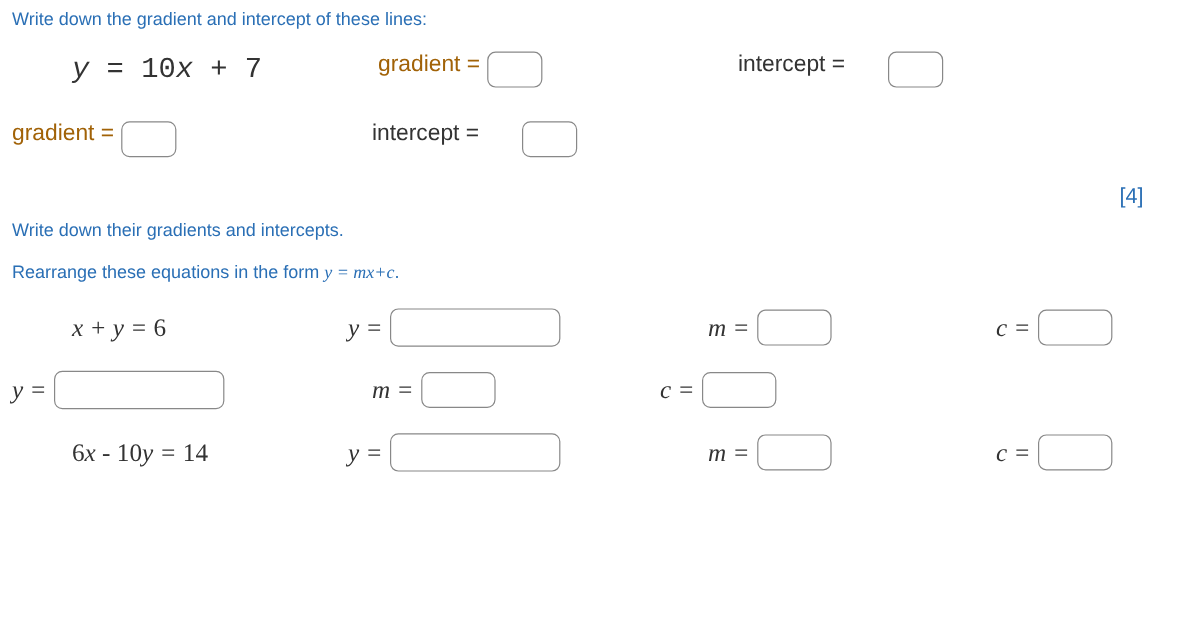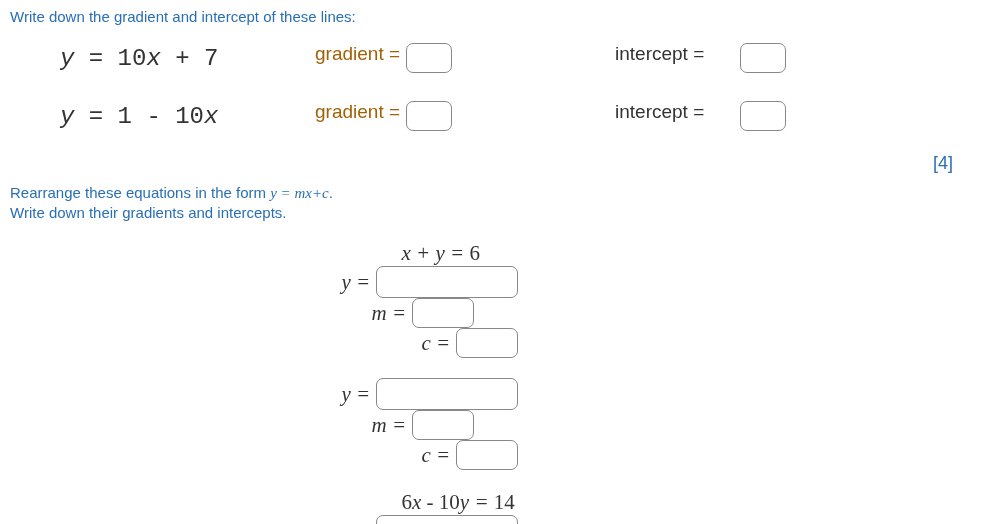--- a/index.html
+++ b/index.html
@@ -75,21 +75,20 @@
     margin-bottom: 10px;
   }
   .section2 {
     margin-top: 4px;
   }
   .row2 {
     display: flex;
     align-items: center;
     margin-top: 20px;
     margin-bottom: 10px;
-    flex-direction: column;
   }
   .eq2-col {
     width: 230px;
     padding-left: 50px;
     font-family: "Times New Roman", serif;
     font-size: 21px;
     font-style: italic;
   }
   .eq2-col .num { font-style: normal; }
   .yexpr-col {
@@ -123,38 +122,37 @@
     <span class="label">gradient =</span>
     <div class="input-small"></div>
   </div>
   <div class="int-col">
     <span class="label">intercept =</span>
     <div class="input-small"></div>
   </div>
 </div>
 
 <div class="row">
-  <div class="eq-col">y = <span class="num">1 - 10</span>x</div>
   <div class="grad-col">
     <span class="label">gradient =</span>
     <div class="input-small"></div>
   </div>
   <div class="int-col">
     <span class="label">intercept =</span>
     <div class="input-small"></div>
   </div>
 </div>
 
 <div class="marks">[4]</div>
 
 <div class="section2">
+  <div class="instruction">Write down their gradients and intercepts.</div>
   <div class="instruction" style="margin-bottom:2px;">
     <span>Rearrange these equations in the form </span><span class="math-inline">y = mx+c</span><span>.</span>
   </div>
-  <div class="instruction">Write down their gradients and intercepts.</div>
 
   <div class="row2">
     <div class="eq2-col">x + y = <span class="num">6</span></div>
     <div class="yexpr-col">
       <span class="label math">y =</span>
       <div class="input-med"></div>
     </div>
     <div class="m-col">
       <span class="label math">m =</span>
       <div class="input-small" style="width:60px;"></div>

